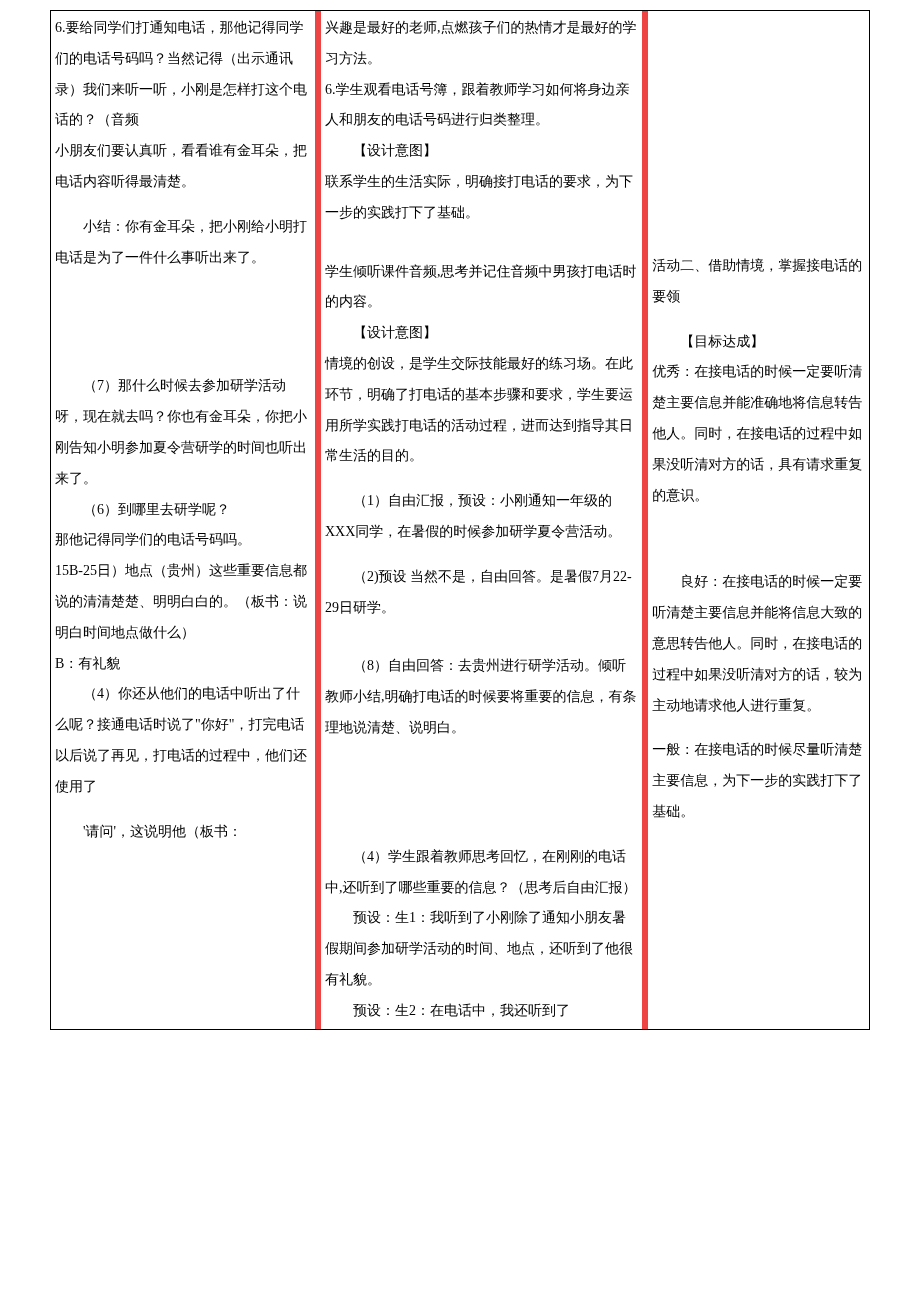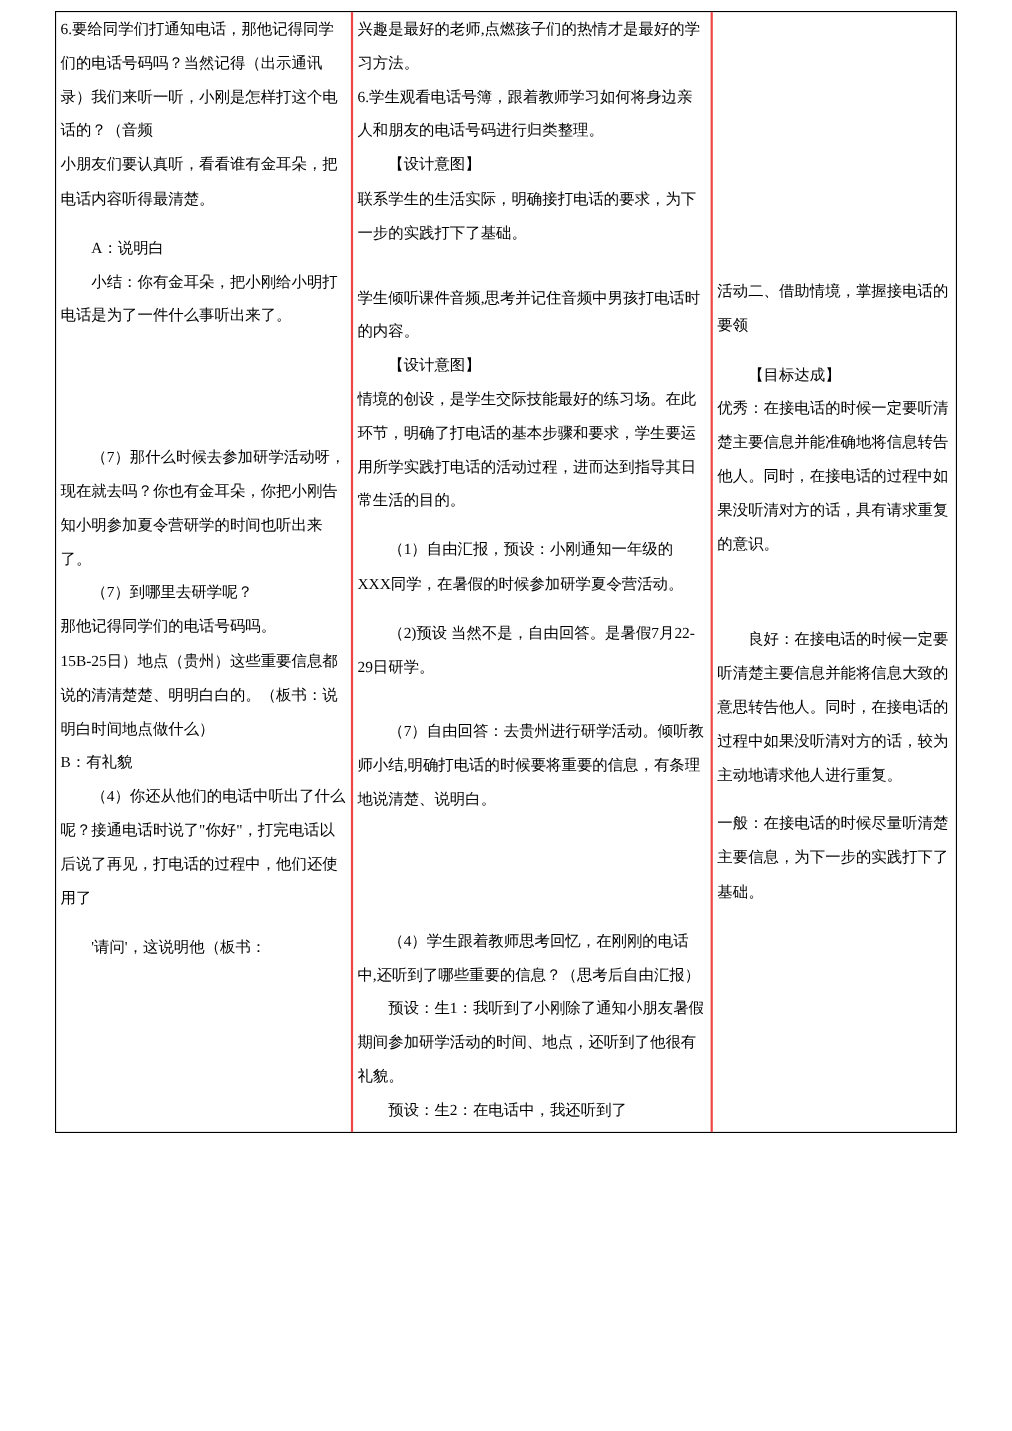--- a/index.html
+++ b/index.html
@@ -14,50 +14,49 @@
     padding: 10px 0;
   }
   .page {
     border: 1px solid #000;
     width: 820px;
     margin: 0 auto;
     display: flex;
   }
   .col {
     padding: 2px 4px;
-    border-right: 2px solid #ef4444;
+    border-right: 6px solid #ef4444;
   }
   .col:last-child { border-right: none; }
   .col1 { width: 33%; }
   .col2 { width: 40%; }
   .col3 { width: 27%; }
   .para { text-indent: 2em; }
   .para-noindent { text-indent: 0; }
   .spacer { height: 1em; }
 </style>
 </head>
 <body>
 
 <div class="page">
 
   <div class="col col1">
     <div class="para-noindent">6.要给同学们打通知电话，那他记得同学们的电话号码吗？当然记得（出示通讯录）我们来听一听，小刚是怎样打这个电话的？（音频</div>
     <div class="para-noindent">小朋友们要认真听，看看谁有金耳朵，把电话内容听得最清楚。</div>
     <div class="spacer"></div>
-    <div class="para">A：说明白</div>
     <div class="para">小结：你有金耳朵，把小刚给小明打电话是为了一件什么事听出来了。</div>
     <div class="spacer"></div>
     <div class="spacer"></div>
     <div class="spacer"></div>
     <div class="spacer"></div>
     <div class="spacer"></div>
     <div class="spacer"></div>
     <div class="spacer"></div>
     <div class="para">（7）那什么时候去参加研学活动呀，现在就去吗？你也有金耳朵，你把小刚告知小明参加夏令营研学的时间也听出来了。</div>
-    <div class="para">（7）到哪里去研学呢？</div>
+    <div class="para">（6）到哪里去研学呢？</div>
     <div class="para-noindent">那他记得同学们的电话号码吗。</div>
     <div class="para-noindent">15B-25日）地点（贵州）这些重要信息都说的清清楚楚、明明白白的。（板书：说明白时间地点做什么）</div>
     <div class="para-noindent">B：有礼貌</div>
     <div class="para">（4）你还从他们的电话中听出了什么呢？接通电话时说了"你好"，打完电话以后说了再见，打电话的过程中，他们还使用了</div>
     <div class="spacer"></div>
     <div class="para">'请问'，这说明他（板书：</div>
   </div>
 
   <div class="col col2">
     <div class="para-noindent">兴趣是最好的老师,点燃孩子们的热情才是最好的学习方法。</div>
@@ -68,21 +67,21 @@
     <div class="spacer"></div>
     <div class="para-noindent">学生倾听课件音频,思考并记住音频中男孩打电话时的内容。</div>
     <div class="para">【设计意图】</div>
     <div class="para-noindent">情境的创设，是学生交际技能最好的练习场。在此环节，明确了打电话的基本步骤和要求，学生要运用所学实践打电话的活动过程，进而达到指导其日常生活的目的。</div>
     <div class="spacer"></div>
     <div class="para">（1）自由汇报，预设：小刚通知一年级的XXX同学，在暑假的时候参加研学夏令营活动。</div>
     <div class="spacer"></div>
     <div class="para">（2)预设 当然不是，自由回答。是暑假7月22-29日研学。</div>
     <div class="spacer"></div>
     <div class="spacer"></div>
-    <div class="para">（7）自由回答：去贵州进行研学活动。倾听教师小结,明确打电话的时候要将重要的信息，有条理地说清楚、说明白。</div>
+    <div class="para">（8）自由回答：去贵州进行研学活动。倾听教师小结,明确打电话的时候要将重要的信息，有条理地说清楚、说明白。</div>
     <div class="spacer"></div>
     <div class="spacer"></div>
     <div class="spacer"></div>
     <div class="spacer"></div>
     <div class="spacer"></div>
     <div class="spacer"></div>
     <div class="spacer"></div>
     <div class="para">（4）学生跟着教师思考回忆，在刚刚的电话中,还听到了哪些重要的信息？（思考后自由汇报）</div>
     <div class="para">预设：生1：我听到了小刚除了通知小朋友暑假期间参加研学活动的时间、地点，还听到了他很有礼貌。</div>
     <div class="para">预设：生2：在电话中，我还听到了</div>

